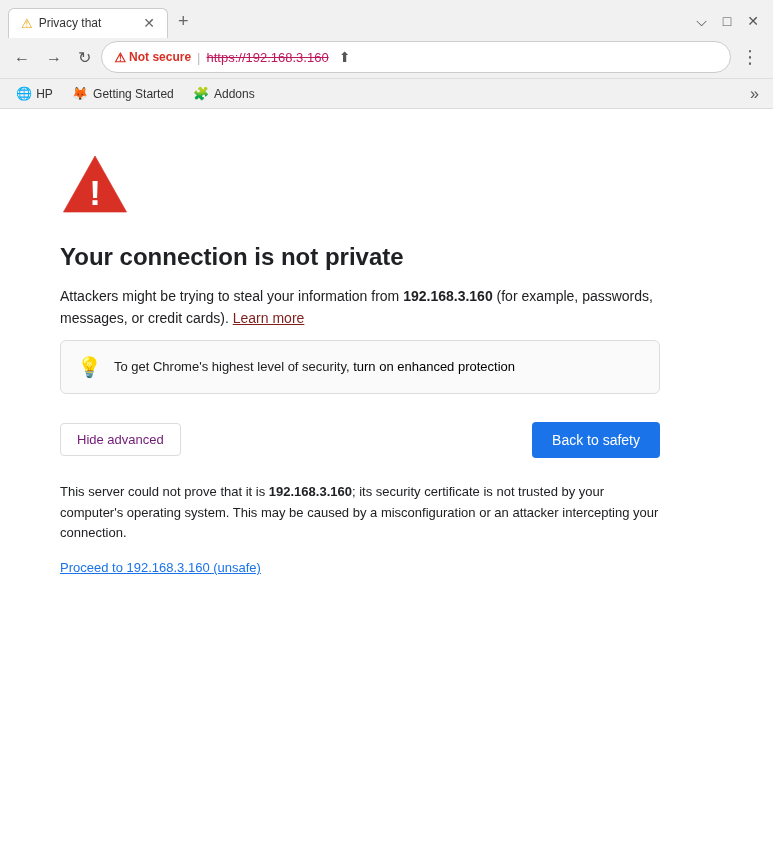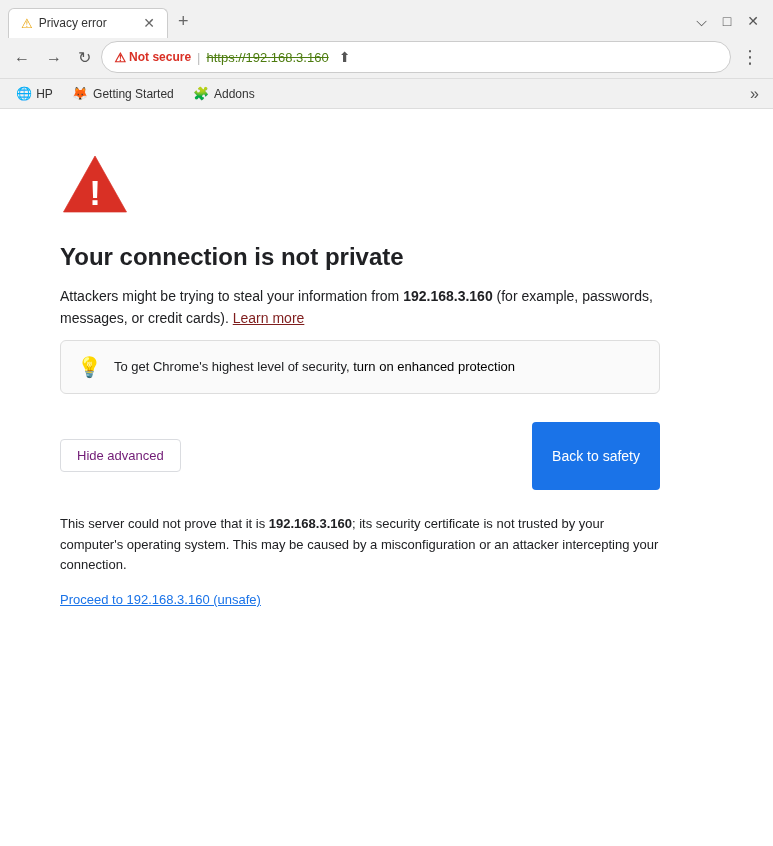--- a/index.html
+++ b/index.html
@@ -63,21 +63,21 @@
       border: 1px solid #ccc;
       border-radius: 20px;
       padding: 4px 12px;
       font-size: 13px;
       gap: 6px;
       height: 32px;
     }
     .not-secure { color: #d93025; font-size: 12px; font-weight: bold; display: flex; align-items: center; gap: 3px; }
     .not-secure-icon { font-size: 13px; }
     .address-separator { color: #bbb; }
-    .address-url { color: #4d7c0f; text-decoration: line-through; }
+    .address-url { color: #be185d; text-decoration: line-through; }
     .share-btn { background: none; border: none; cursor: pointer; color: #555; font-size: 14px; margin-left: 4px; }
     .menu-btn { background: none; border: none; cursor: pointer; font-size: 18px; color: #555; padding: 4px 6px; }
 
     
     .bookmarks-bar {
       display: flex;
       align-items: center;
       padding: 3px 8px;
       gap: 4px;
       height: 30px;
@@ -167,21 +167,21 @@
       border-radius: 4px;
       font-size: 13px;
       color: #701a75;
       cursor: pointer;
     }
 
     .btn-back-to-safety {
       background: #1a73e8;
       color: #fff;
       border: none;
-      padding: 26px 20px;
+      padding: 10px 20px;
       border-radius: 4px;
       font-size: 14px;
       cursor: pointer;
       font-weight: 500;
     }
 
     
     .advanced-text {
       font-size: 13px;
       color: #202124;
@@ -200,21 +200,21 @@
   </style>
 </head>
 <body>
 
 <div class="browser-chrome">
 
   <div class="title-bar">
     <div class="tabs-area">
       <div class="tab">
         <span class="tab-warning">⚠</span>
-        <span>Privacy error</span>
+        <span>Privacy that</span>
         <span class="tab-close">✕</span>
       </div>
       <button class="tab-new">+</button>
     </div>
     <div class="window-controls">
       <button class="win-btn">⌵</button>
       <button class="win-btn">□</button>
       <button class="win-btn">✕</button>
     </div>
   </div>

